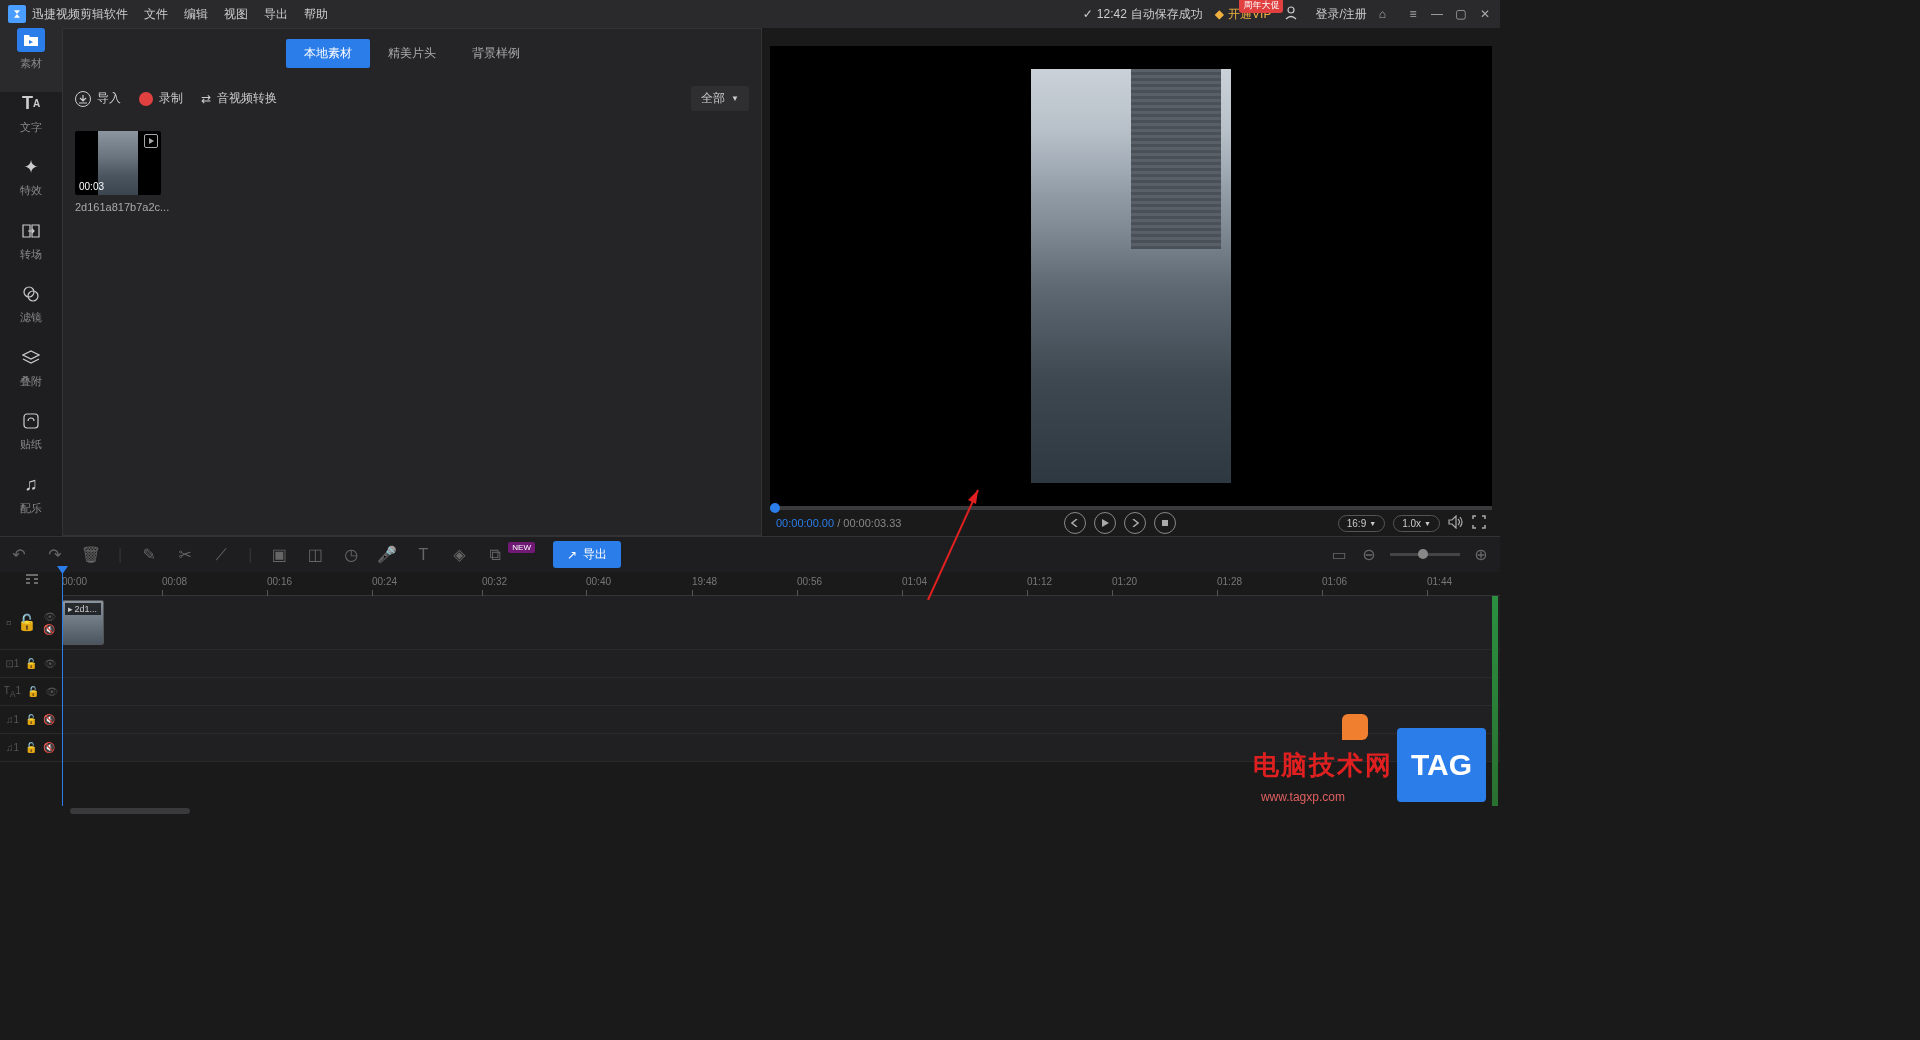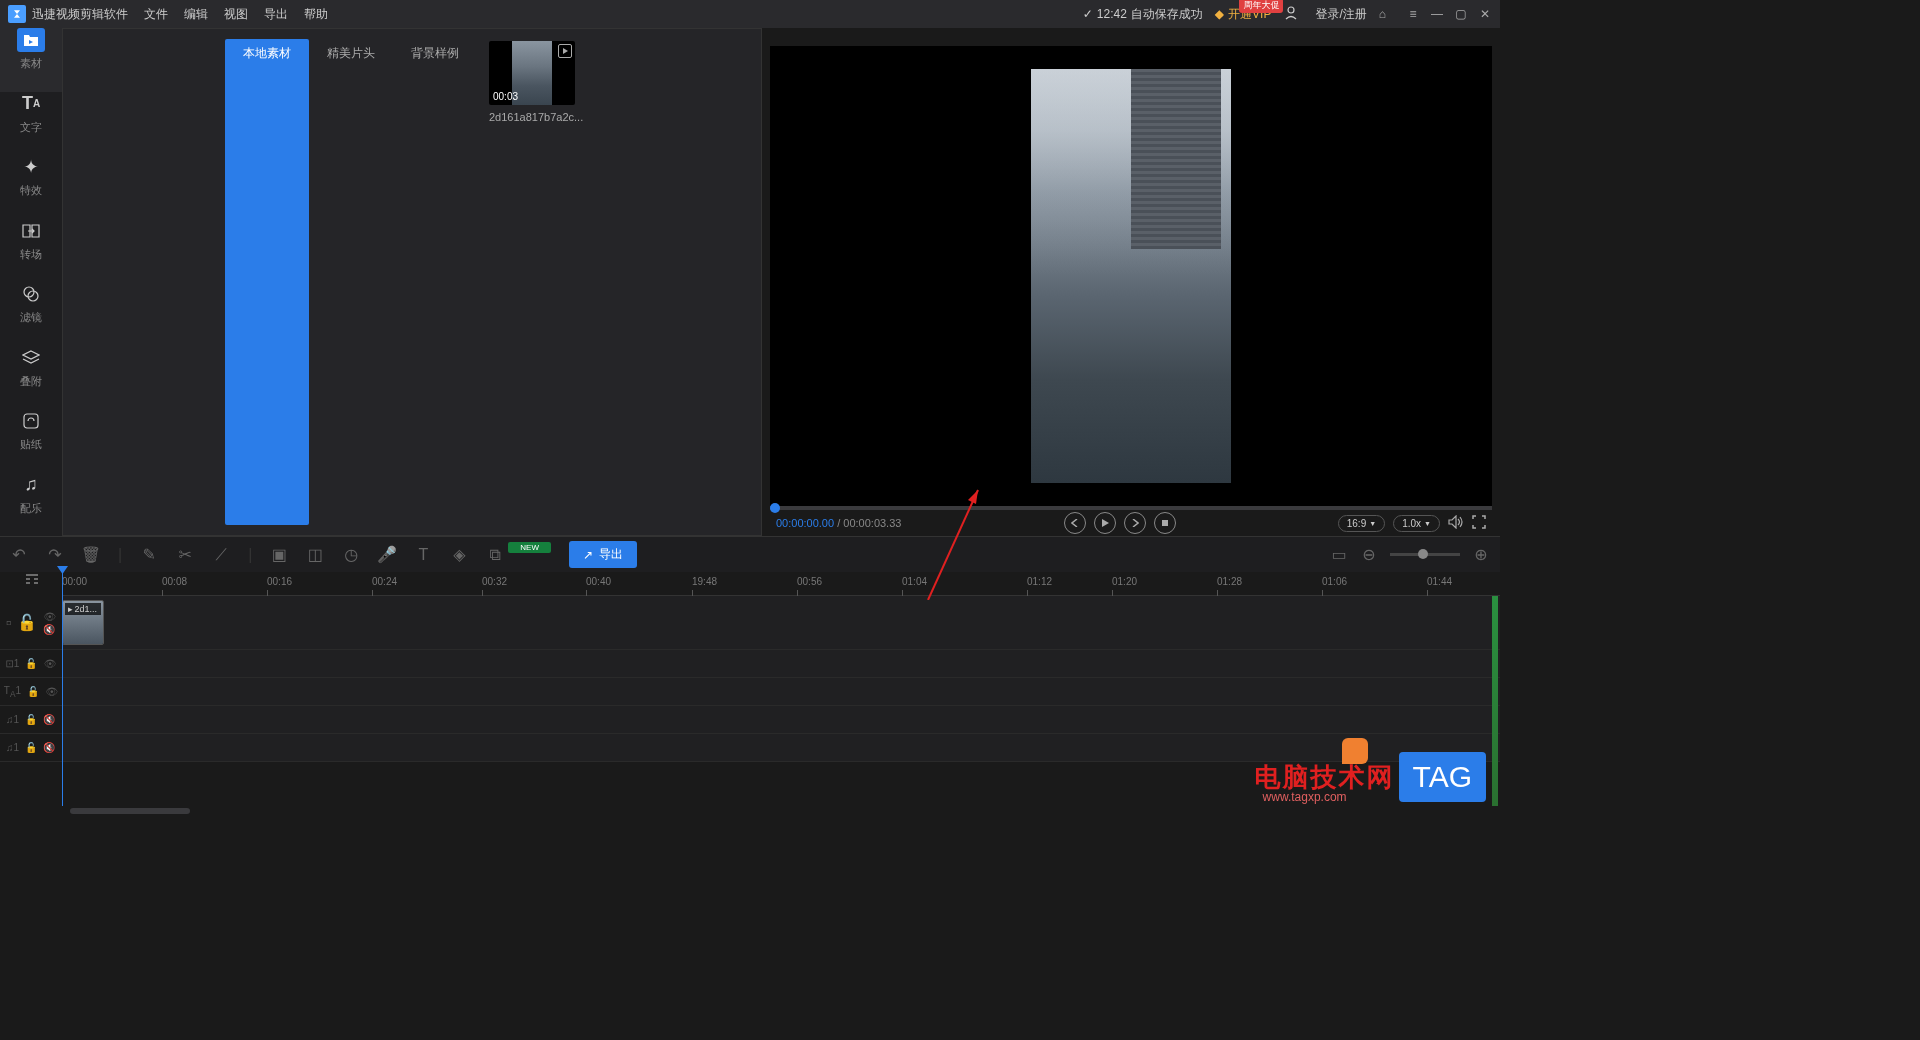--- a/index.html
+++ b/index.html
@@ -25,21 +25,21 @@
 
 
 .sidebar { width: 62px; background: #1e1e20; display: flex; flex-direction: column; }
 .sidebar .item { height: 64px; display: flex; flex-direction: column; align-items: center; justify-content: flex-start; gap: 4px; cursor: pointer; color: #888; }
 .sidebar .item.active { background: #2a2a2d; }
 .sidebar .item.active .icon-box { background: #2b7de9; }
 .sidebar .item .icon-box { width: 28px; height: 24px; border-radius: 3px; display: flex; align-items: center; justify-content: center; }
 .sidebar .item span.label { font-size: 11px; }
 
 
-.media-panel { width: 700px; background: #252528; border: 1px solid #333; display: flex; flex-direction: row; justify-content: center; }
+.media-panel { width: 700px; background: #252528; border: 1px solid #333; display: flex; flex-direction: column; }
 .media-panel .tabs { display: flex; justify-content: center; padding: 10px 0; gap: 0; }
 .media-panel .tabs .tab { padding: 6px 18px; font-size: 12px; color: #aaa; cursor: pointer; }
 .media-panel .tabs .tab.active { background: #2b7de9; color: #fff; border-radius: 2px; }
 .media-panel .toolbar { display: flex; align-items: center; padding: 8px 12px; gap: 18px; }
 .media-panel .toolbar .btn { display: flex; align-items: center; gap: 6px; font-size: 12px; color: #ccc; cursor: pointer; }
 .media-panel .toolbar .btn .circ { width: 16px; height: 16px; border-radius: 50%; border: 1.5px solid #ccc; display: flex; align-items: center; justify-content: center; }
 .media-panel .toolbar .btn .circ.red { border: none; background: #e04040; width: 14px; height: 14px; }
 .media-panel .toolbar .filter { margin-left: auto; display: flex; align-items: center; gap: 6px; padding: 4px 10px; background: #2f2f32; border-radius: 3px; font-size: 12px; }
 .media-panel .grid { padding: 12px; display: flex; flex-wrap: wrap; gap: 12px; }
 .media-panel .clip { width: 98px; }
@@ -62,21 +62,21 @@
 .preview-panel .controls .time-total { color: #888; }
 .preview-panel .controls .center { margin: 0 auto; display: flex; gap: 8px; }
 .preview-panel .controls .center .cbtn { width: 22px; height: 22px; border: 1.5px solid #888; border-radius: 50%; display: flex; align-items: center; justify-content: center; cursor: pointer; }
 .preview-panel .controls .right-ctrl { display: flex; gap: 8px; align-items: center; }
 .preview-panel .controls .right-ctrl .pill { border: 1px solid #555; border-radius: 10px; padding: 2px 8px; font-size: 10px; display: flex; align-items: center; gap: 3px; }
 
 
 .tl-toolbar { height: 36px; background: #1e1e20; display: flex; align-items: center; padding: 0 10px; gap: 18px; border-top: 1px solid #333; }
 .tl-toolbar .ticon { width: 18px; height: 18px; display: flex; align-items: center; justify-content: center; color: #666; cursor: pointer; }
 .tl-toolbar .export-btn { background: #2b7de9; color: #fff; padding: 5px 14px; border-radius: 3px; font-size: 12px; display: flex; align-items: center; gap: 6px; cursor: pointer; }
-.tl-toolbar .new-badge { background: #15803d; color: #fff; font-size: 8px; padding: 1px 12px; border-radius: 2px; margin-left: -14px; margin-top: -14px; }
+.tl-toolbar .new-badge { background: #701a75; color: #fff; font-size: 8px; padding: 1px 4px; border-radius: 2px; margin-left: -14px; margin-top: -14px; }
 .tl-toolbar .right-tools { margin-left: auto; display: flex; align-items: center; gap: 12px; }
 .tl-toolbar .zoom-slider { width: 70px; height: 3px; background: #444; position: relative; }
 .tl-toolbar .zoom-slider .zhandle { position: absolute; left: 40%; top: -4px; width: 10px; height: 10px; background: #888; border-radius: 50%; }
 
 
 .timeline { background: #1a1a1a; height: 244px; position: relative; }
 .timeline .ruler { height: 24px; position: relative; margin-left: 62px; border-bottom: 1px solid #333; }
 .timeline .ruler .tick { position: absolute; top: 4px; font-size: 10px; color: #777; }
 .timeline .ruler .tick::after { content:''; position:absolute; left:0; top:14px; width:1px; height:6px; background:#555; }
 .timeline .tracks { position: relative; }
@@ -96,21 +96,21 @@
 .timeline .end-marker { position: absolute; right: 2px; top: 24px; bottom: 10px; width: 6px; background: linear-gradient(#2a9040, #2a7030); }
 
 
 .arrow { position: absolute; pointer-events: none; }
 .arrow svg line { stroke: #e02020; stroke-width: 2; }
 .arrow svg polygon { fill: #e02020; }
 
 
 .watermark { position: absolute; bottom: 14px; right: 14px; display: flex; align-items: center; }
 .watermark .txt1 { color: #e02020; font-size: 26px; font-weight: bold; letter-spacing: 2px; }
-.watermark .tag { background: #2b7de9; color: #fff; font-size: 30px; font-weight: normal; padding: 8px 14px; margin-left: 4px; border-radius: 4px; }
+.watermark .tag { background: #2b7de9; color: #fff; font-size: 30px; font-weight: bold; padding: 20px 14px; margin-left: 4px; border-radius: 4px; }
 .watermark .sub { position: absolute; bottom: -2px; left: 8px; font-size: 12px; color: #e06060; }
 .watermark .icon-bubble { position: absolute; top: -14px; right: 118px; width: 26px; height: 26px; background: #f08030; border-radius: 6px 6px 6px 0; }
 
 .icon-svg { width: 16px; height: 16px; }
 </style>
 </head>
 <body>
 
 <div class="titlebar">
   <div class="app-icon">
@@ -215,20 +215,42 @@
       <div class="icon-box" style="color:#ccc;font-size:18px">♫</div>
       <span class="label">配乐</span>
     </div>
   </div>
 
   <div class="media-panel">
     <div class="tabs">
       <div class="tab active">本地素材</div>
       <div class="tab">精美片头</div>
       <div class="tab">背景样例</div>
+    </div>
+    <div class="toolbar">
+      <div class="btn">
+        <span class="circ">
+          <svg width="10" height="10" viewBox="0 0 10 10">
+              <path d="M5 1 L5 7 M2 4 L5 7 L8 4 M1 9 L9 9" fill="none" stroke="#ccc" stroke-width="1.2"></path>
+            </svg>
+        </span>
+        <span>导入</span>
+      </div>
+      <div class="btn">
+        <span class="circ red"></span>
+        <span>录制</span>
+      </div>
+      <div class="btn">
+        <span>⇄</span>
+        <span>音视频转换</span>
+      </div>
+      <div class="filter">
+        <span>全部</span>
+        <span style="font-size:8px">▼</span>
+      </div>
     </div>
     <div class="grid">
       <div class="clip">
         <div class="thumb">
           <div class="thumb-img"></div>
           <span class="dur">00:03</span>
           <span class="play-badge">
             <svg width="6" height="6" viewBox="0 0 6 6">
                 <path d="M1 0 L6 3 L1 6 Z" fill="#aaa"></path>
               </svg>

